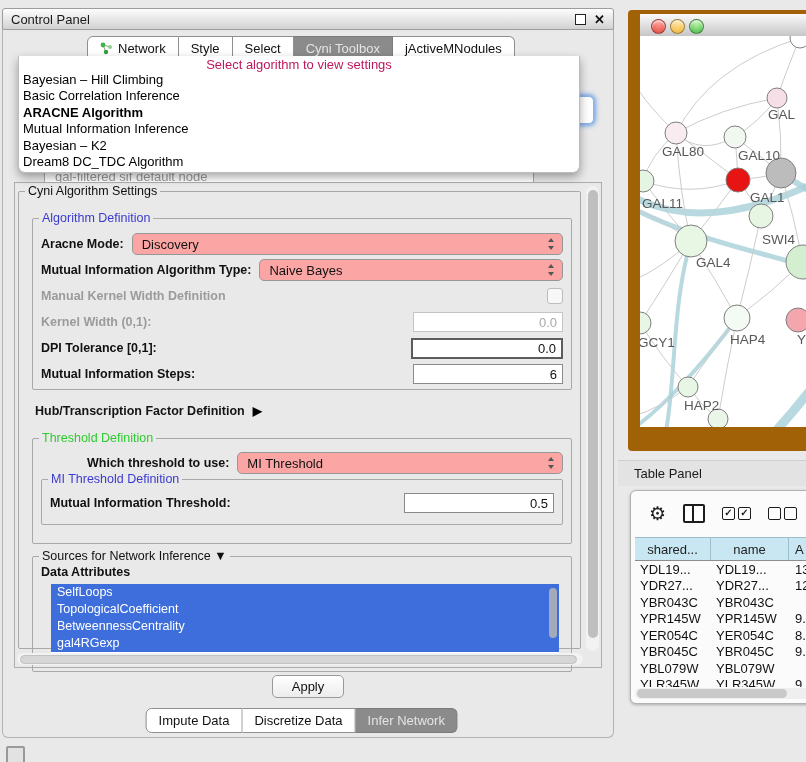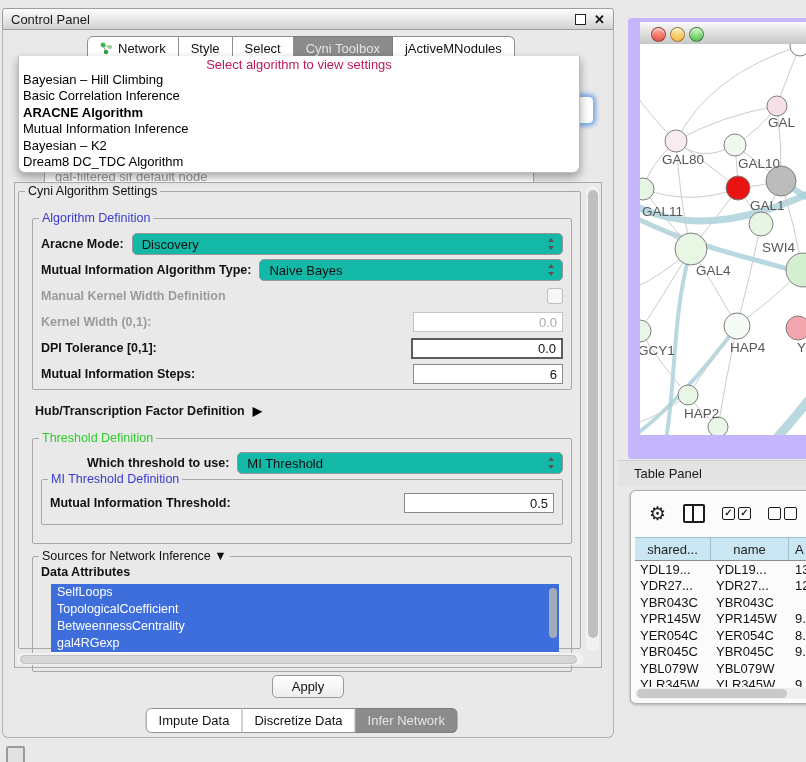--- a/index.html
+++ b/index.html
@@ -55,21 +55,21 @@
   .group{position:relative;border:1px solid #a8a8a8;border-radius:2px;}
   .legend{position:absolute;top:-8px;left:6px;background:#e9e9e9;padding:0 3px;font-size:12.5px;color:#111;white-space:nowrap;}
   .legend.blue{color:#3a3ad0;}
   .legend.green{color:#2ecc2e;}
 
   .cyni-group{position:absolute;left:3px;top:8px;right:20px;bottom:18px;}
   .alg-group{position:absolute;left:13px;top:26px;right:8px;height:172px;padding:14px 8px 0 8px;box-sizing:border-box;}
   .row{display:flex;align-items:center;height:22px;margin-bottom:4px;font-size:12.5px;}
   .lbl{font-weight:bold;color:#111;white-space:nowrap;}
   .lbl.dis{color:#9b9b9b;}
-  .combo{flex:1;height:20px;background:#14b8a6;border:1px solid #979797;border-radius:5px;
+  .combo{flex:1;height:20px;background:#fca5a5;border:1px solid #979797;border-radius:5px;
     display:flex;align-items:center;padding-left:9px;font-size:13px;color:#111;position:relative;margin-left:8px;}
   .combo .arrows{position:absolute;right:7px;top:3px;width:7px;height:14px;}
   .arrows i{position:absolute;left:0;width:0;height:0;border-left:3.5px solid transparent;border-right:3.5px solid transparent;}
   .arrows .up{top:1px;border-bottom:4px solid #555;}
   .arrows .dn{bottom:1px;border-top:4px solid #555;}
   .spacer{flex:1;}
   .checkbox{width:14px;height:14px;border:1px solid #bdbdbd;border-radius:3px;background:#f7f7f7;}
   .field{width:138px;height:18px;background:#fff;border:1px solid #8a8a8a;
     font-size:13px;color:#111;text-align:right;padding:0 5px;display:flex;align-items:center;justify-content:flex-end;}
   .field.dis{border:1px solid #c4c4c4;color:#a9a9a9;}
@@ -86,21 +86,21 @@
   .attr-lbl{font-size:12.5px;font-weight:bold;color:#111;margin-bottom:5px;}
   .attr-list{position:relative;margin-left:10px;margin-right:4px;height:72px;overflow:hidden;background:#fff;}
   .attr-item{height:17px;line-height:17px;background:#3e6edb;color:#fff;font-size:12.5px;padding-left:6px;}
   .attr-scroll{position:absolute;right:2px;top:4px;width:8px;height:50px;background:#b5b5b5;border-radius:4px;opacity:.85;}
 
   .apply-btn{position:absolute;left:50%;transform:translateX(-50%);top:645px;width:70px;height:21px;
     background:linear-gradient(#ffffff,#ececec);border:1px solid #9a9a9a;border-radius:5px;
     font-size:13px;color:#111;display:flex;align-items:center;justify-content:center;z-index:3;text-align:right;}
 
   
-  .net-window{position:absolute;left:628px;top:18px;width:178px;height:441px;background:#c4b5fd;border-radius:4px 0 0 4px;}
+  .net-window{position:absolute;left:628px;top:10px;width:178px;height:441px;background:#a16207;border-radius:4px 0 0 4px;}
   .net-titlebar{position:absolute;left:12px;top:4px;right:0;height:22px;
     background:linear-gradient(#fafafa,#c6c6c6);border-bottom:1px solid #8a8a8a;}
   .tl{position:absolute;top:4.5px;width:13px;height:13px;border-radius:50%;border:.5px solid rgba(0,0,0,.35);
     box-shadow:inset 0 2px 2px rgba(255,255,255,.7);}
   .tl.red{left:11px;background:radial-gradient(circle at 50% 30%,#ff9a90,#e0443a);}
   .tl.yellow{left:30px;background:radial-gradient(circle at 50% 30%,#ffe49a,#efaf33);}
   .tl.green{left:49px;background:radial-gradient(circle at 50% 30%,#b9f3a8,#3fb53f);}
   .net-canvas{position:absolute;left:12px;top:26px;right:0;height:391px;background:#fff;overflow:hidden;}
   .net-canvas svg{display:block;}
 

